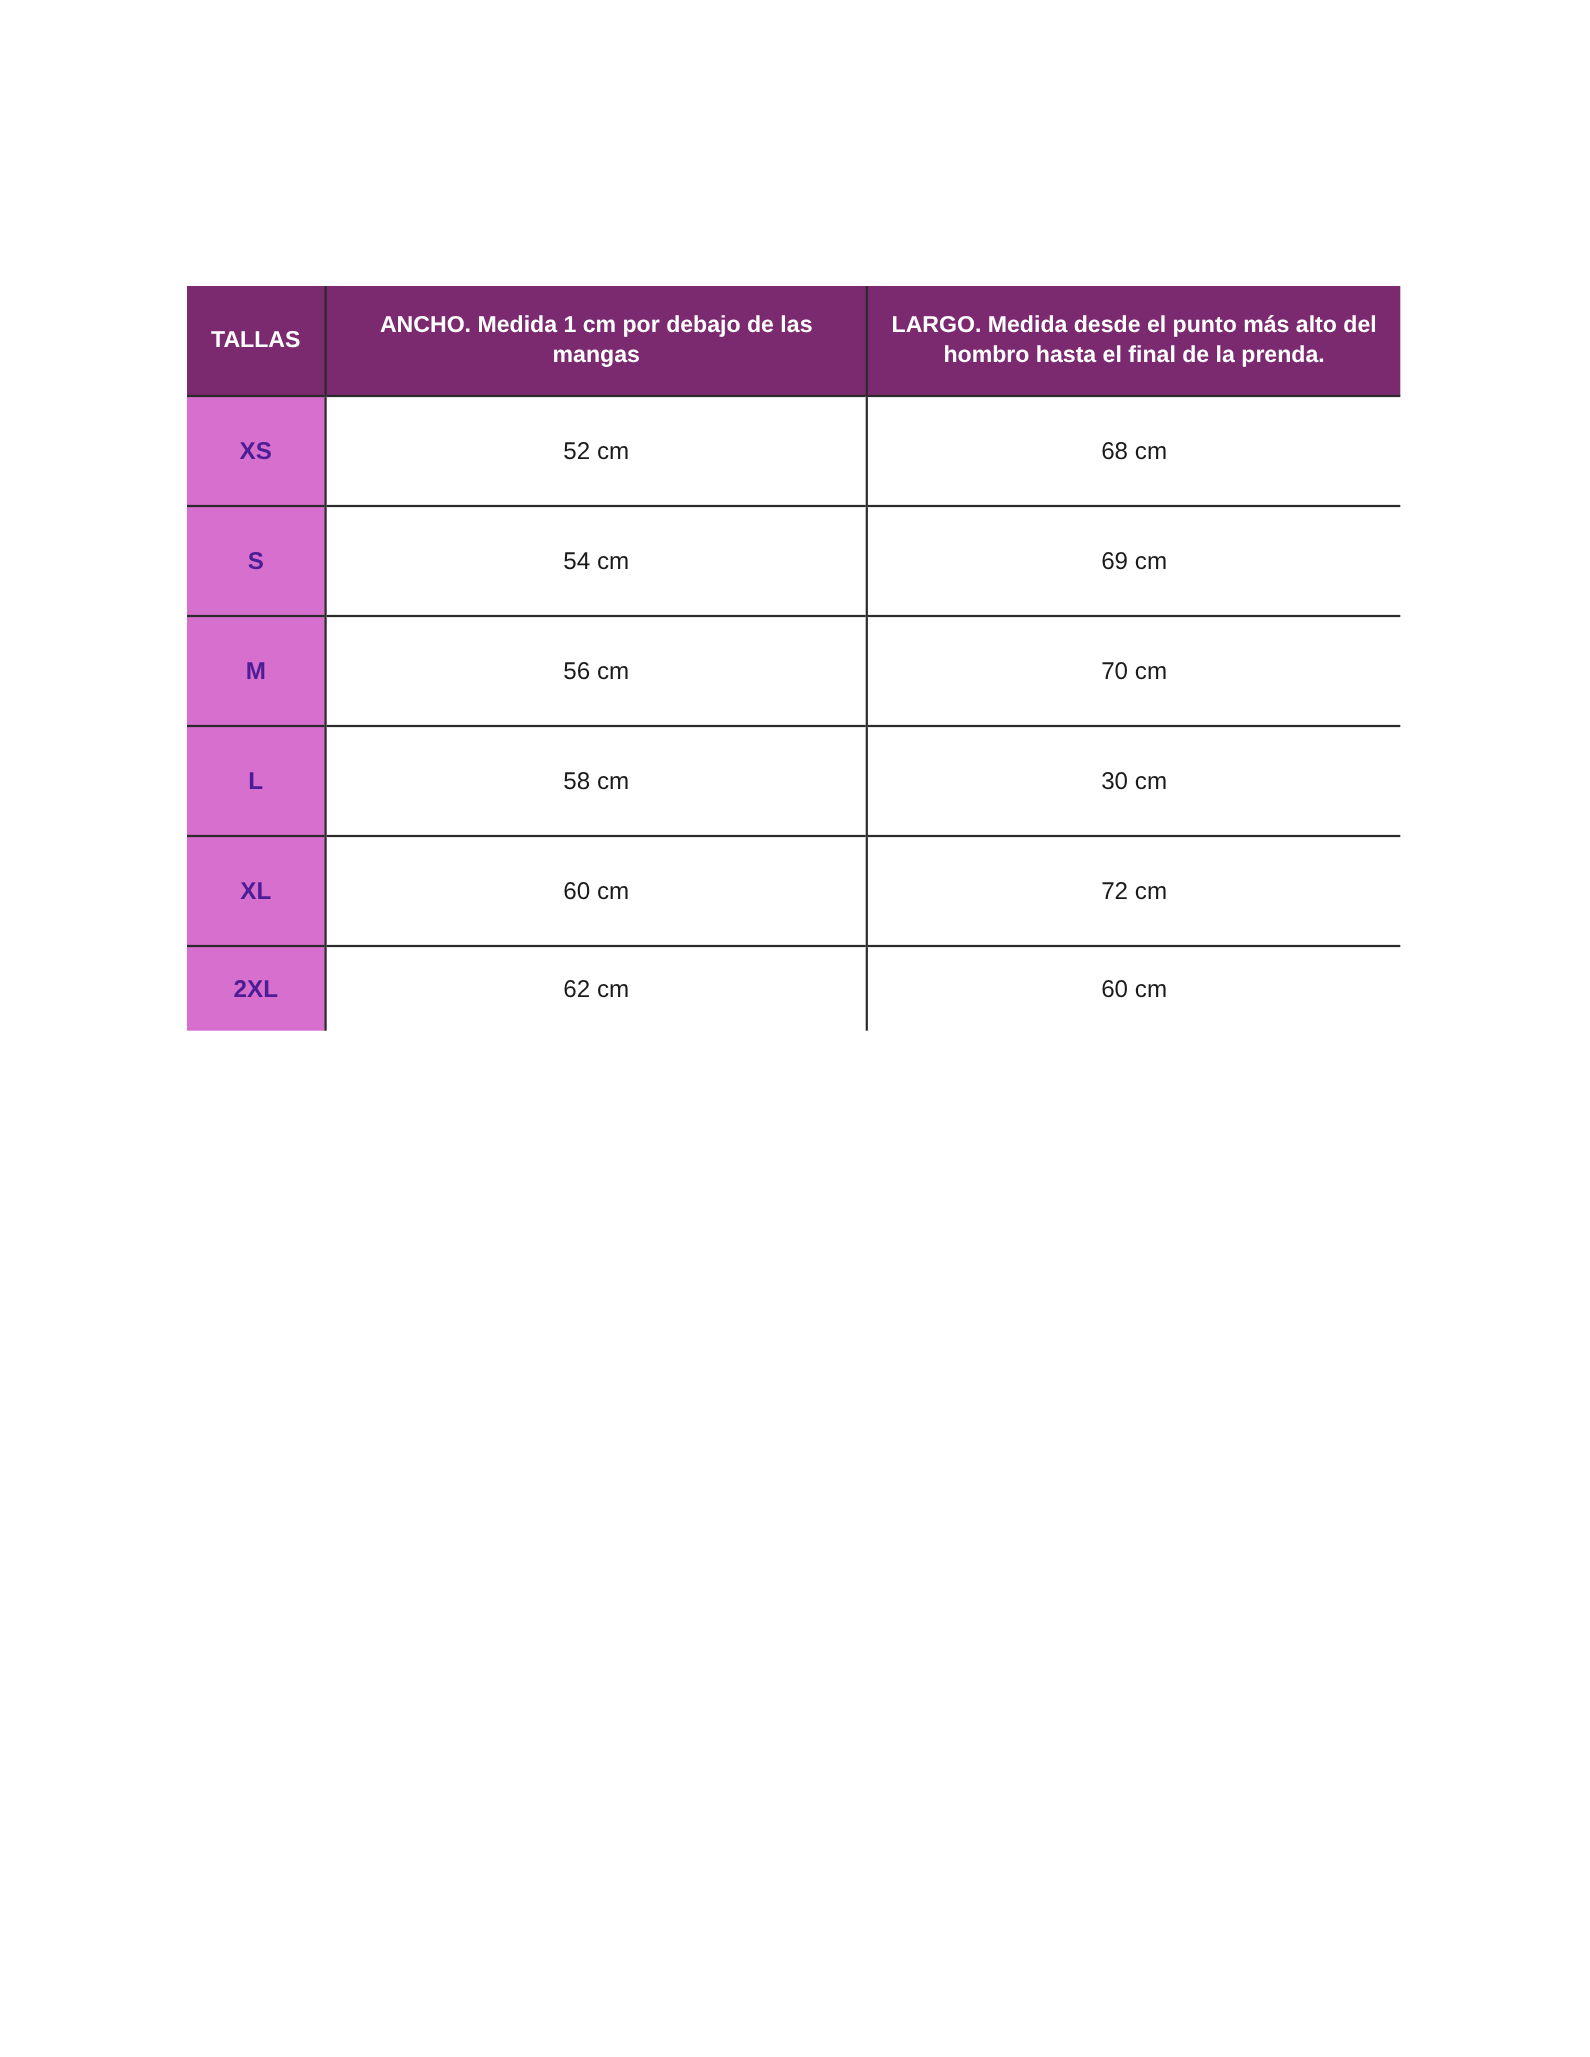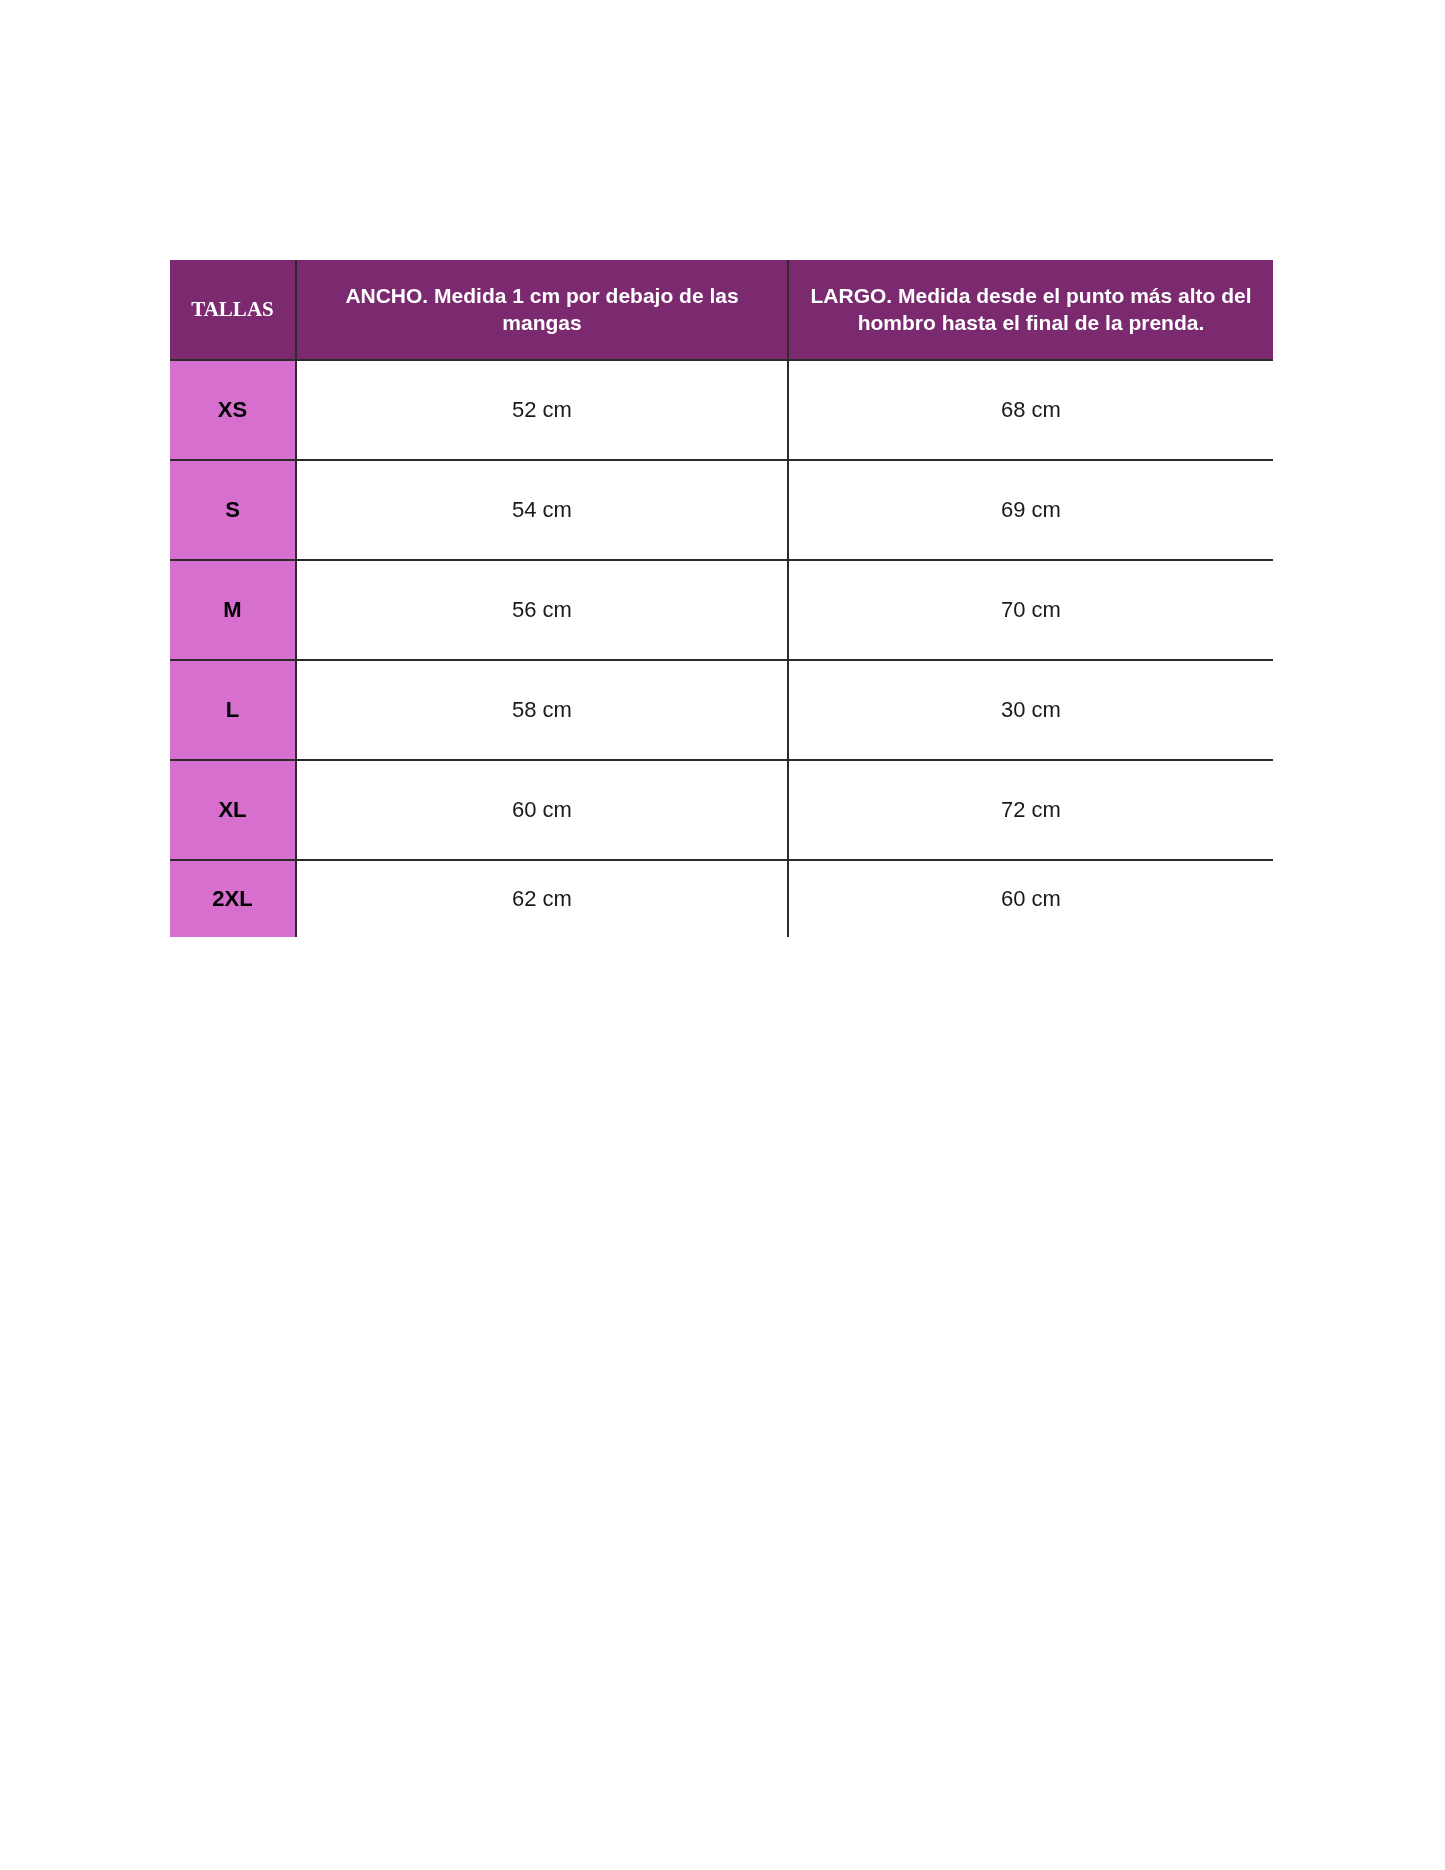--- a/index.html
+++ b/index.html
@@ -41,34 +41,34 @@
   
   thead th {
     background: var(--header-bg);
     color: var(--header-text);
     font-weight: bold;
     font-size: 21px;
     line-height: 1.28;
     height: 100px;
     padding: 6px 16px;
   }
-  thead th.col-tallas { padding: 6px 8px; font-family: Liberation Serif, serif; }
+  thead th.col-tallas { padding: 6px 8px; }
   thead th + th { border-left: 2px solid var(--line-color); }
   
   tbody td {
     height: 100px;
     font-size: 22px;
     border-top: 2px solid var(--line-color);
     background: #ffffff;
   }
   tbody td + td { border-left: 2px solid var(--line-color); margin-left: 42px; }
   tbody td.size-cell {
     background: var(--size-col-bg);
     font-weight: bold;
-    color: #000000;
+    color: #4c1d95;
   }
   tbody tr:last-child td { height: 77px; }
 </style>
 </head>
 <body>
 
 <div class="page">
   <table class="size-chart">
     <colgroup>
       <col style="width:126px">

